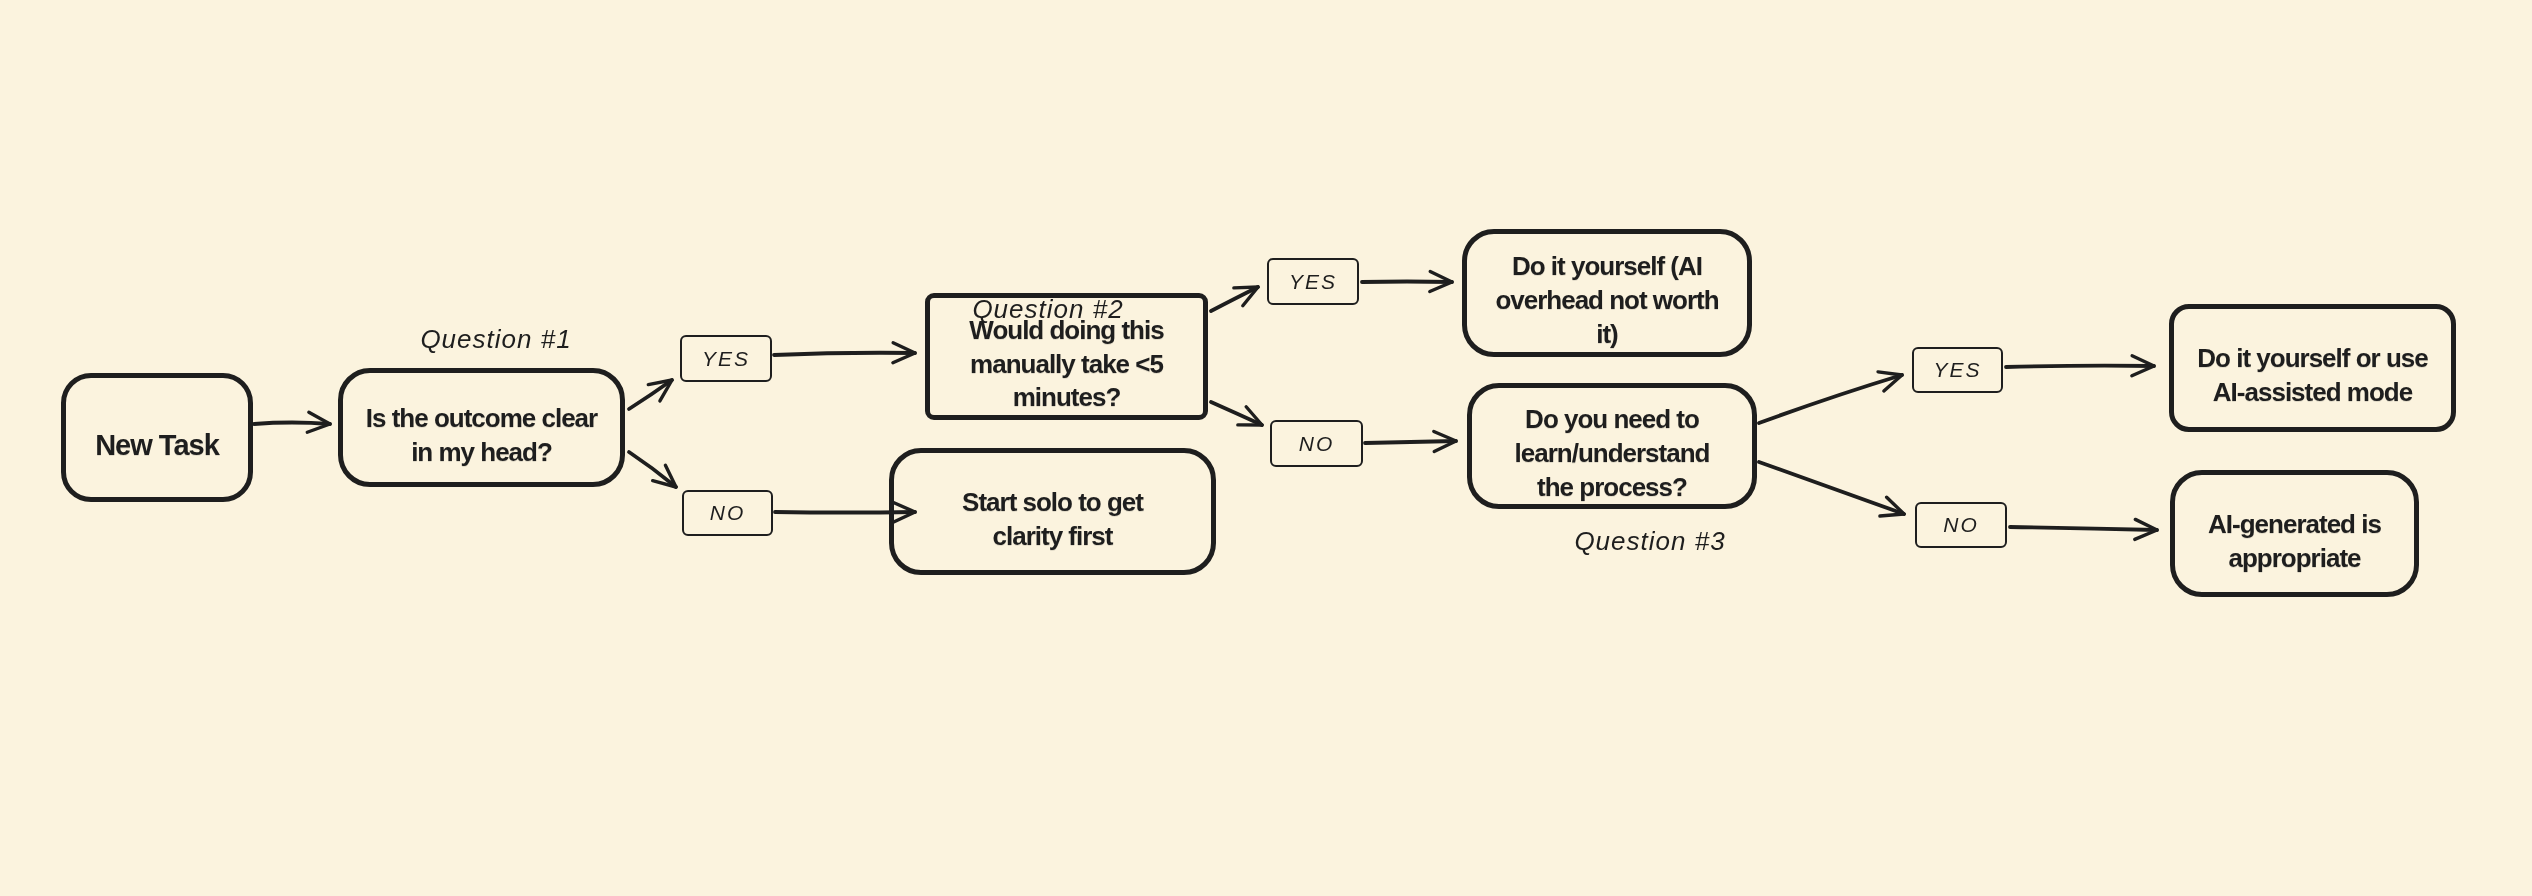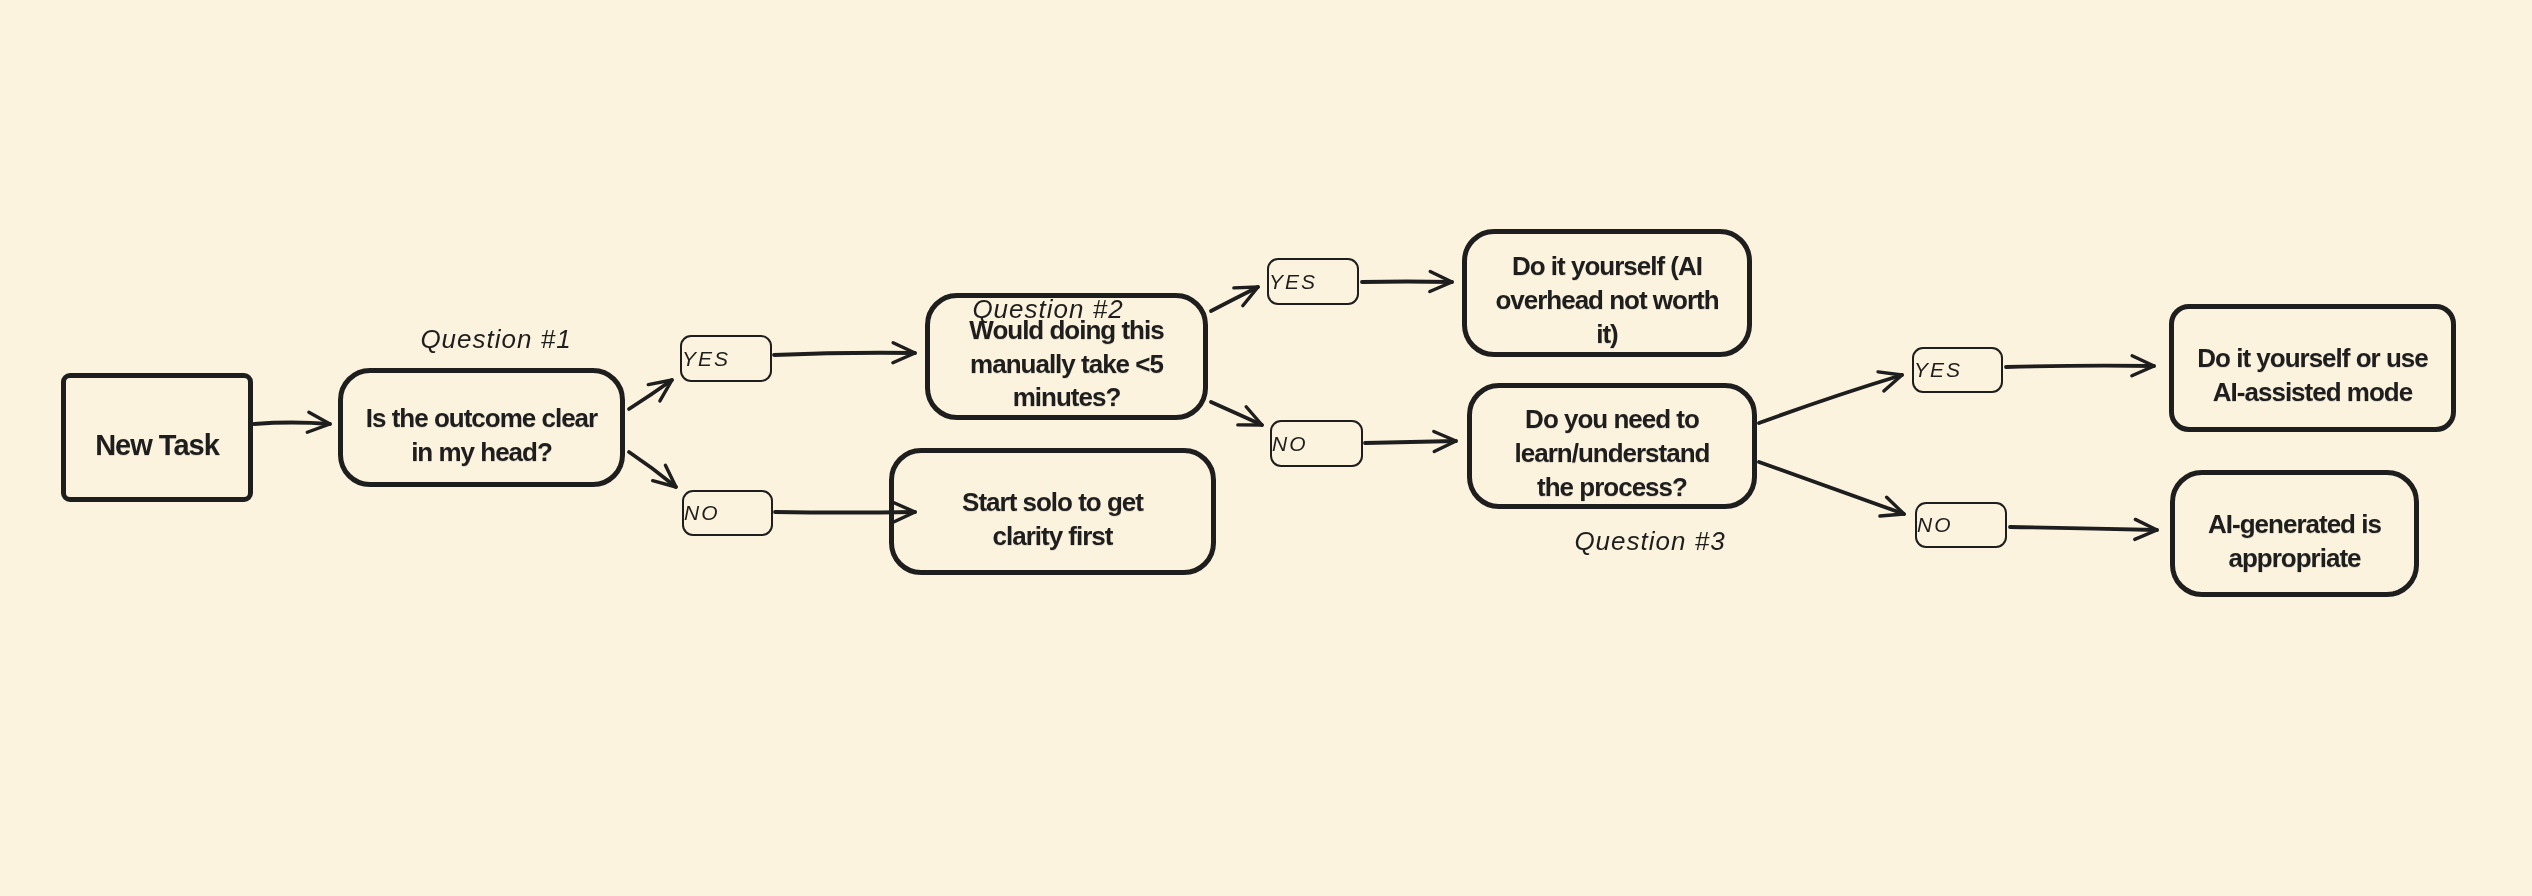--- a/index.html
+++ b/index.html
@@ -40,23 +40,24 @@
     letter-spacing: -1px;
     white-space: pre-line;
     padding: 0 4px;
     text-shadow: 0 1px 0 rgba(30,30,30,0.12);
     margin-top: 16px;
   }
   .badge {
     position: absolute;
     box-sizing: border-box;
     border: 2.5px solid #1e1e1e;
-    border-radius: 11px;
+    border-radius: 6px;
     display: flex;
     align-items: center;
+    justify-content: center;
     text-align: center;
     background: transparent;
   }
   .badge .badge-text {
     font-style: italic;
     font-size: 21px;
     letter-spacing: 2px;
     font-weight: 400;
   }
   .qlabel {
@@ -90,30 +91,30 @@
       <path d="M 1211 402 Q 1238 414 1262 425" marker-end="url(#ah)"></path>
       <path d="M 1362 282 Q 1407 281 1452 282" marker-end="url(#ah)"></path>
       <path d="M 1365 443 Q 1410 442 1456 441" marker-end="url(#ah)" marker-start=""></path>
       <path d="M 1759 423 Q 1833 396 1902 375" marker-end="url(#ah)"></path>
       <path d="M 1759 462 Q 1834 489 1904 514" marker-end="url(#ah)"></path>
       <path d="M 2006 367 Q 2080 365 2154 366" marker-end="url(#ah)"></path>
       <path d="M 2010 527 Q 2084 528 2157 530" marker-end="url(#ah)"></path>
     </g>
   </svg>
 
-  <div class="node" style="left:61px; top:373px; width:192px; height:129px; border-radius:9px;">
+  <div class="node" style="left:61px; top:373px; width:192px; height:129px; border-radius:30px;">
     <div class="node-text" style="font-size:29px;">New Task</div>
   </div>
 
   <div class="node" style="left:338px; top:368px; width:287px; height:119px;">
     <div class="node-text">Is the outcome clear
 in my head?</div>
   </div>
 
-  <div class="node" style="left:925px; top:293px; width:283px; height:127px;">
+  <div class="node" style="left:925px; top:293px; width:283px; height:127px;border-radius:9px;">
     <div class="node-text">Would doing this
 manually take &lt;5
 minutes?</div>
   </div>
 
   <div class="node" style="left:889px; top:448px; width:327px; height:127px;">
     <div class="node-text">Start solo to get
 clarity first</div>
   </div>
 

